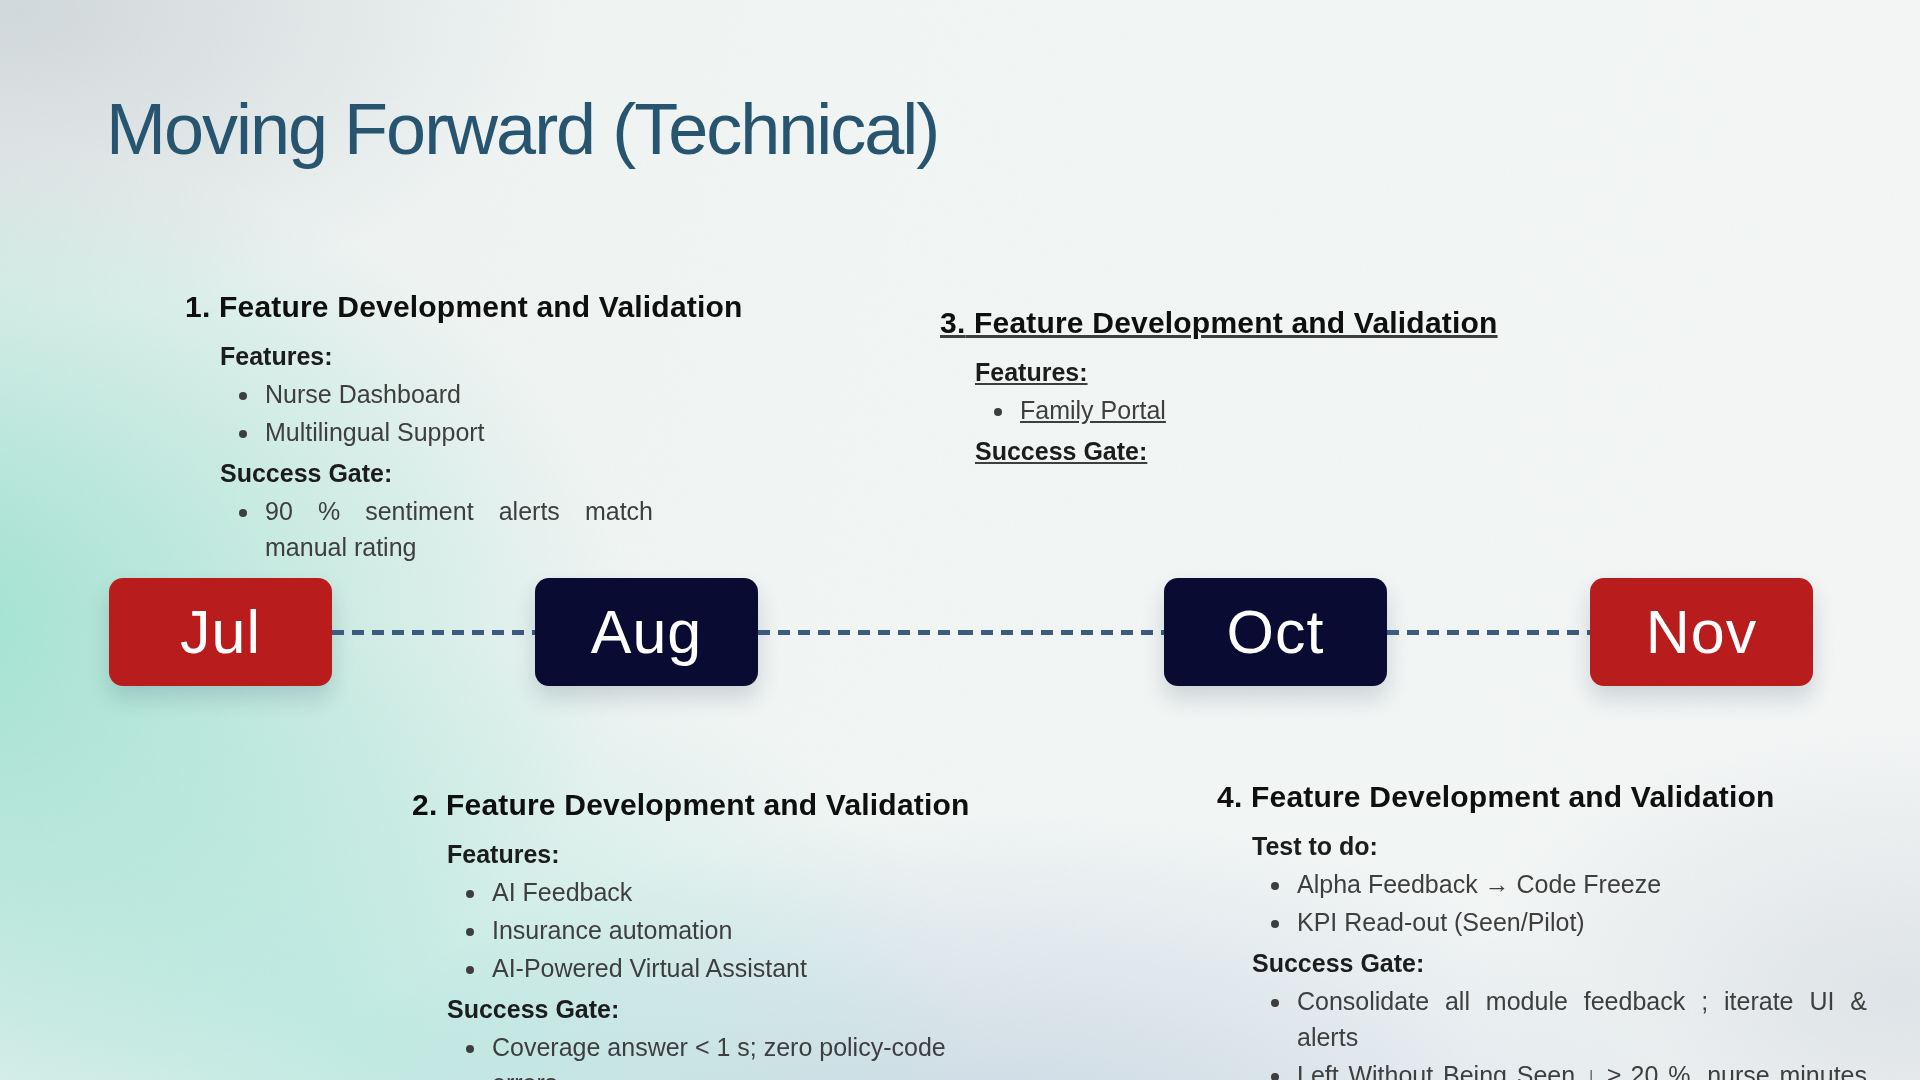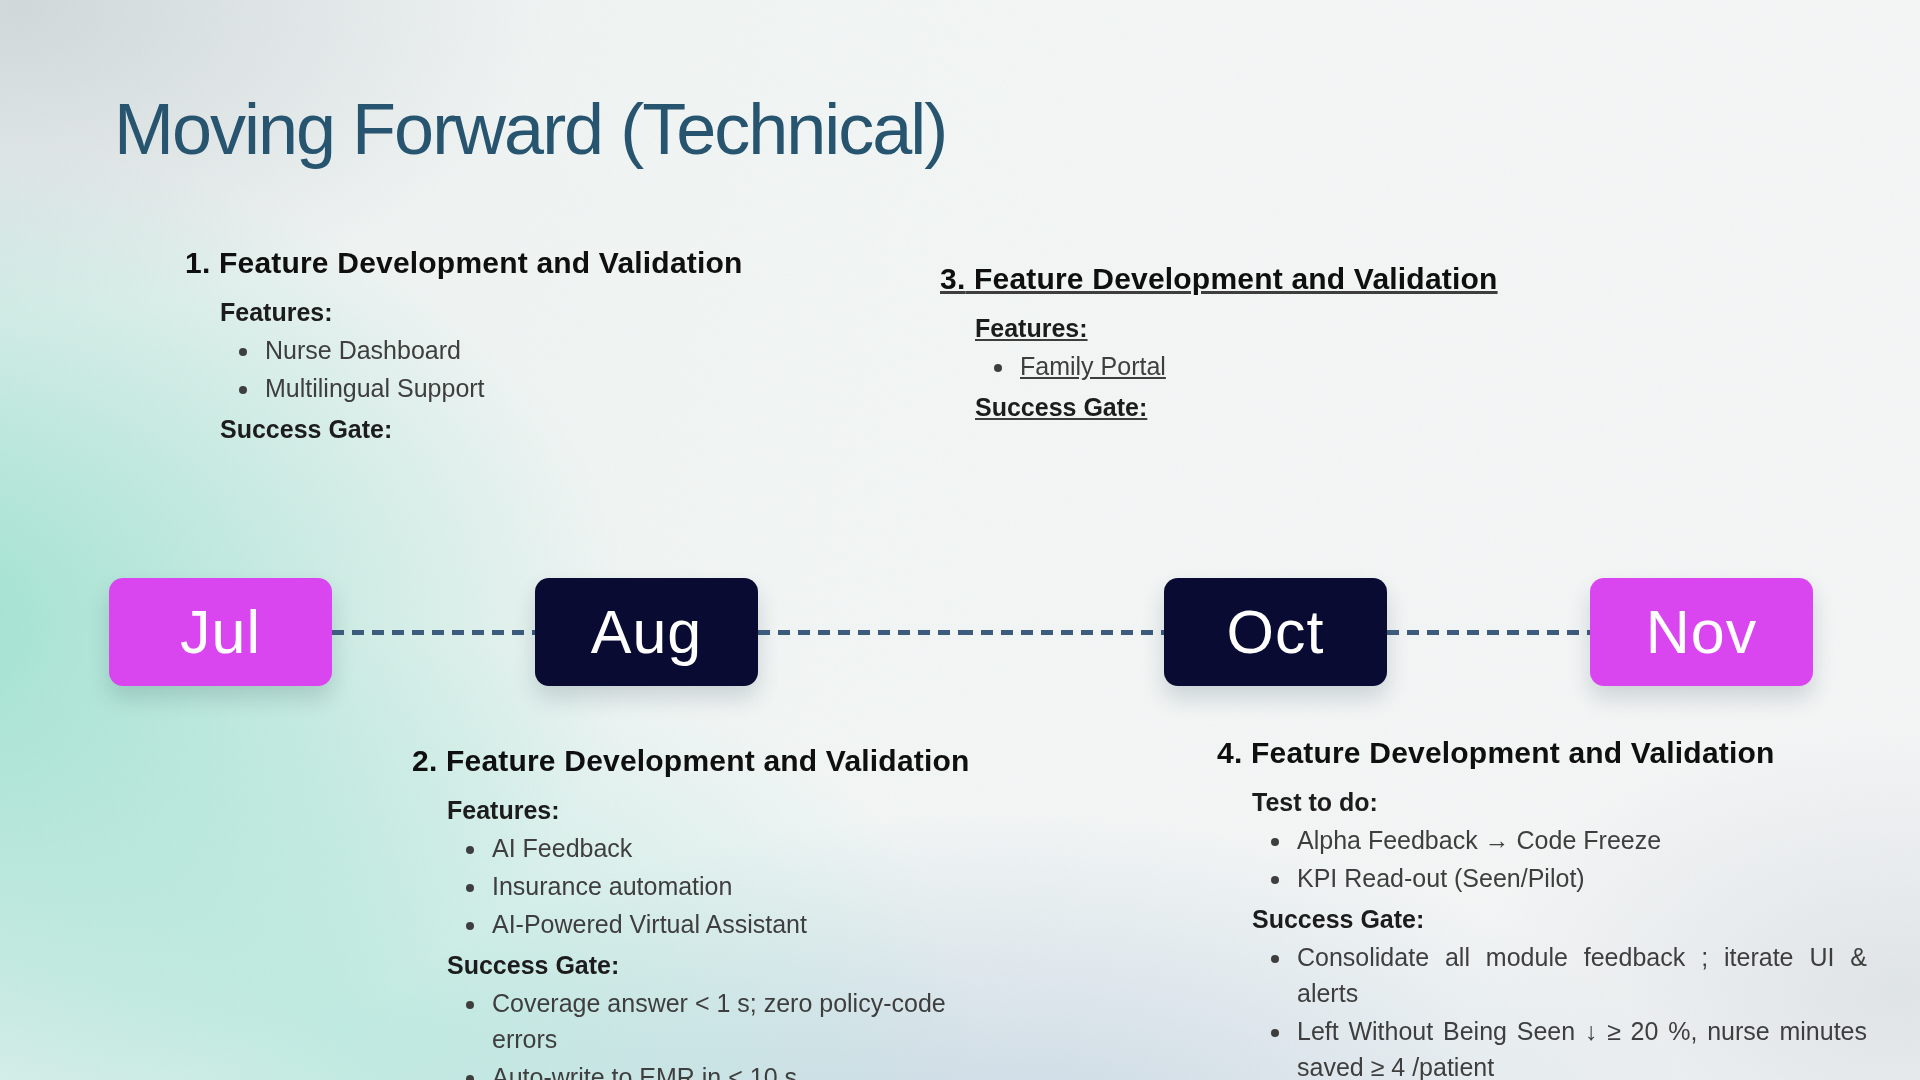--- a/index.html
+++ b/index.html
@@ -11,28 +11,28 @@
       radial-gradient(1100px 720px at -6% 58%, rgba(97,214,183,0.60), rgba(97,214,183,0) 68%),
       radial-gradient(900px 560px at 18% 95%, rgba(110,219,196,0.38), rgba(110,219,196,0) 70%),
       radial-gradient(1000px 520px at 52% 110%, rgba(122,160,196,0.38), rgba(122,160,196,0) 72%),
       radial-gradient(760px 430px at 1% 1%, rgba(186,196,201,0.55), rgba(186,196,201,0) 70%),
       radial-gradient(620px 380px at 99% 92%, rgba(186,196,206,0.35), rgba(186,196,206,0) 70%),
       linear-gradient(100deg, #edf2f1 0%, #f2f6f5 45%, #f4f6f6 100%);
   }
   .grain { position: absolute; inset: 0; width: 1920px; height: 1080px; opacity: .05; pointer-events: none; }
 
   .slide-title {
-    position: absolute; left: 114px; top: 88px; margin: 0;
+    position: absolute; left: 106px; top: 88px; margin: 0;
     font-size: 72px; font-weight: 500; letter-spacing: -2px;
     color: #27546F; white-space: nowrap;
   }
 
   .logo { position: absolute; left: 1822px; top: 28px; width: 80px; height: 80px; }
 
-  .section { position: absolute; color: #3e3e3e; }
+  .section { position: absolute; color: #3e3e3e; margin-top: 44px; }
   .sec1 { left: 185px; top: 246px; width: 468px; }
   .sec2 { left: 412px; top: 744px; width: 600px; }
   .sec3 { left: 940px; top: 262px; width: 620px; text-decoration: underline; }
   .sec4 { left: 1217px; top: 736px; width: 650px; }
 
   .sec-heading {
     margin: 0 0 18px 0; font-size: 30px; font-weight: 700; color: #0f0f0f;
     letter-spacing: .2px; white-space: nowrap;
   }
   .group-label {
@@ -49,21 +49,21 @@
   .timeline {
     position: absolute; left: 109px; top: 578px; width: 1704px; height: 108px;
     display: flex; align-items: center; justify-content: space-between;
   }
   .month {
     width: 223px; height: 108px; border-radius: 14px; flex: 0 0 auto;
     display: flex; align-items: center; justify-content: center;
     color: #ffffff; font-size: 61px; font-weight: 400; letter-spacing: 1px;
     box-shadow: 0 12px 22px rgba(15, 45, 60, 0.16);
   }
-  .month.green { background: #d946ef; align-items: center; }
+  .month.green { background: #b91c1c; align-items: center; }
   .month.navy  { background: #0A0B32; }
   .connector {
     flex: 1 1 auto; height: 5px;
     background: repeating-linear-gradient(90deg, #3D5B7D 0 12px, transparent 12px 20px);
   }
 </style>
 </head>
 <body>
 
 <svg class="grain" xmlns="http://www.w3.org/2000/svg">
@@ -95,20 +95,23 @@
 </div>
 
 <section class="section sec1">
   <h2 class="sec-heading"><span>1.</span> <span>Feature Development and Validation</span></h2>
   <div class="group-label">Features:</div>
   <ul>
     <li>Nurse Dashboard</li>
     <li>Multilingual Support</li>
   </ul>
   <div class="group-label">Success Gate:</div>
+  <ul class="justify">
+    <li>90 % sentiment alerts match manual rating</li>
+  </ul>
 </section>
 
 <section class="section sec3">
   <h2 class="sec-heading"><span>3.</span> <span>Feature Development and Validation</span></h2>
   <div class="group-label">Features:</div>
   <ul>
     <li>Family Portal</li>
   </ul>
   <div class="group-label">Success Gate:</div>
 </section>

